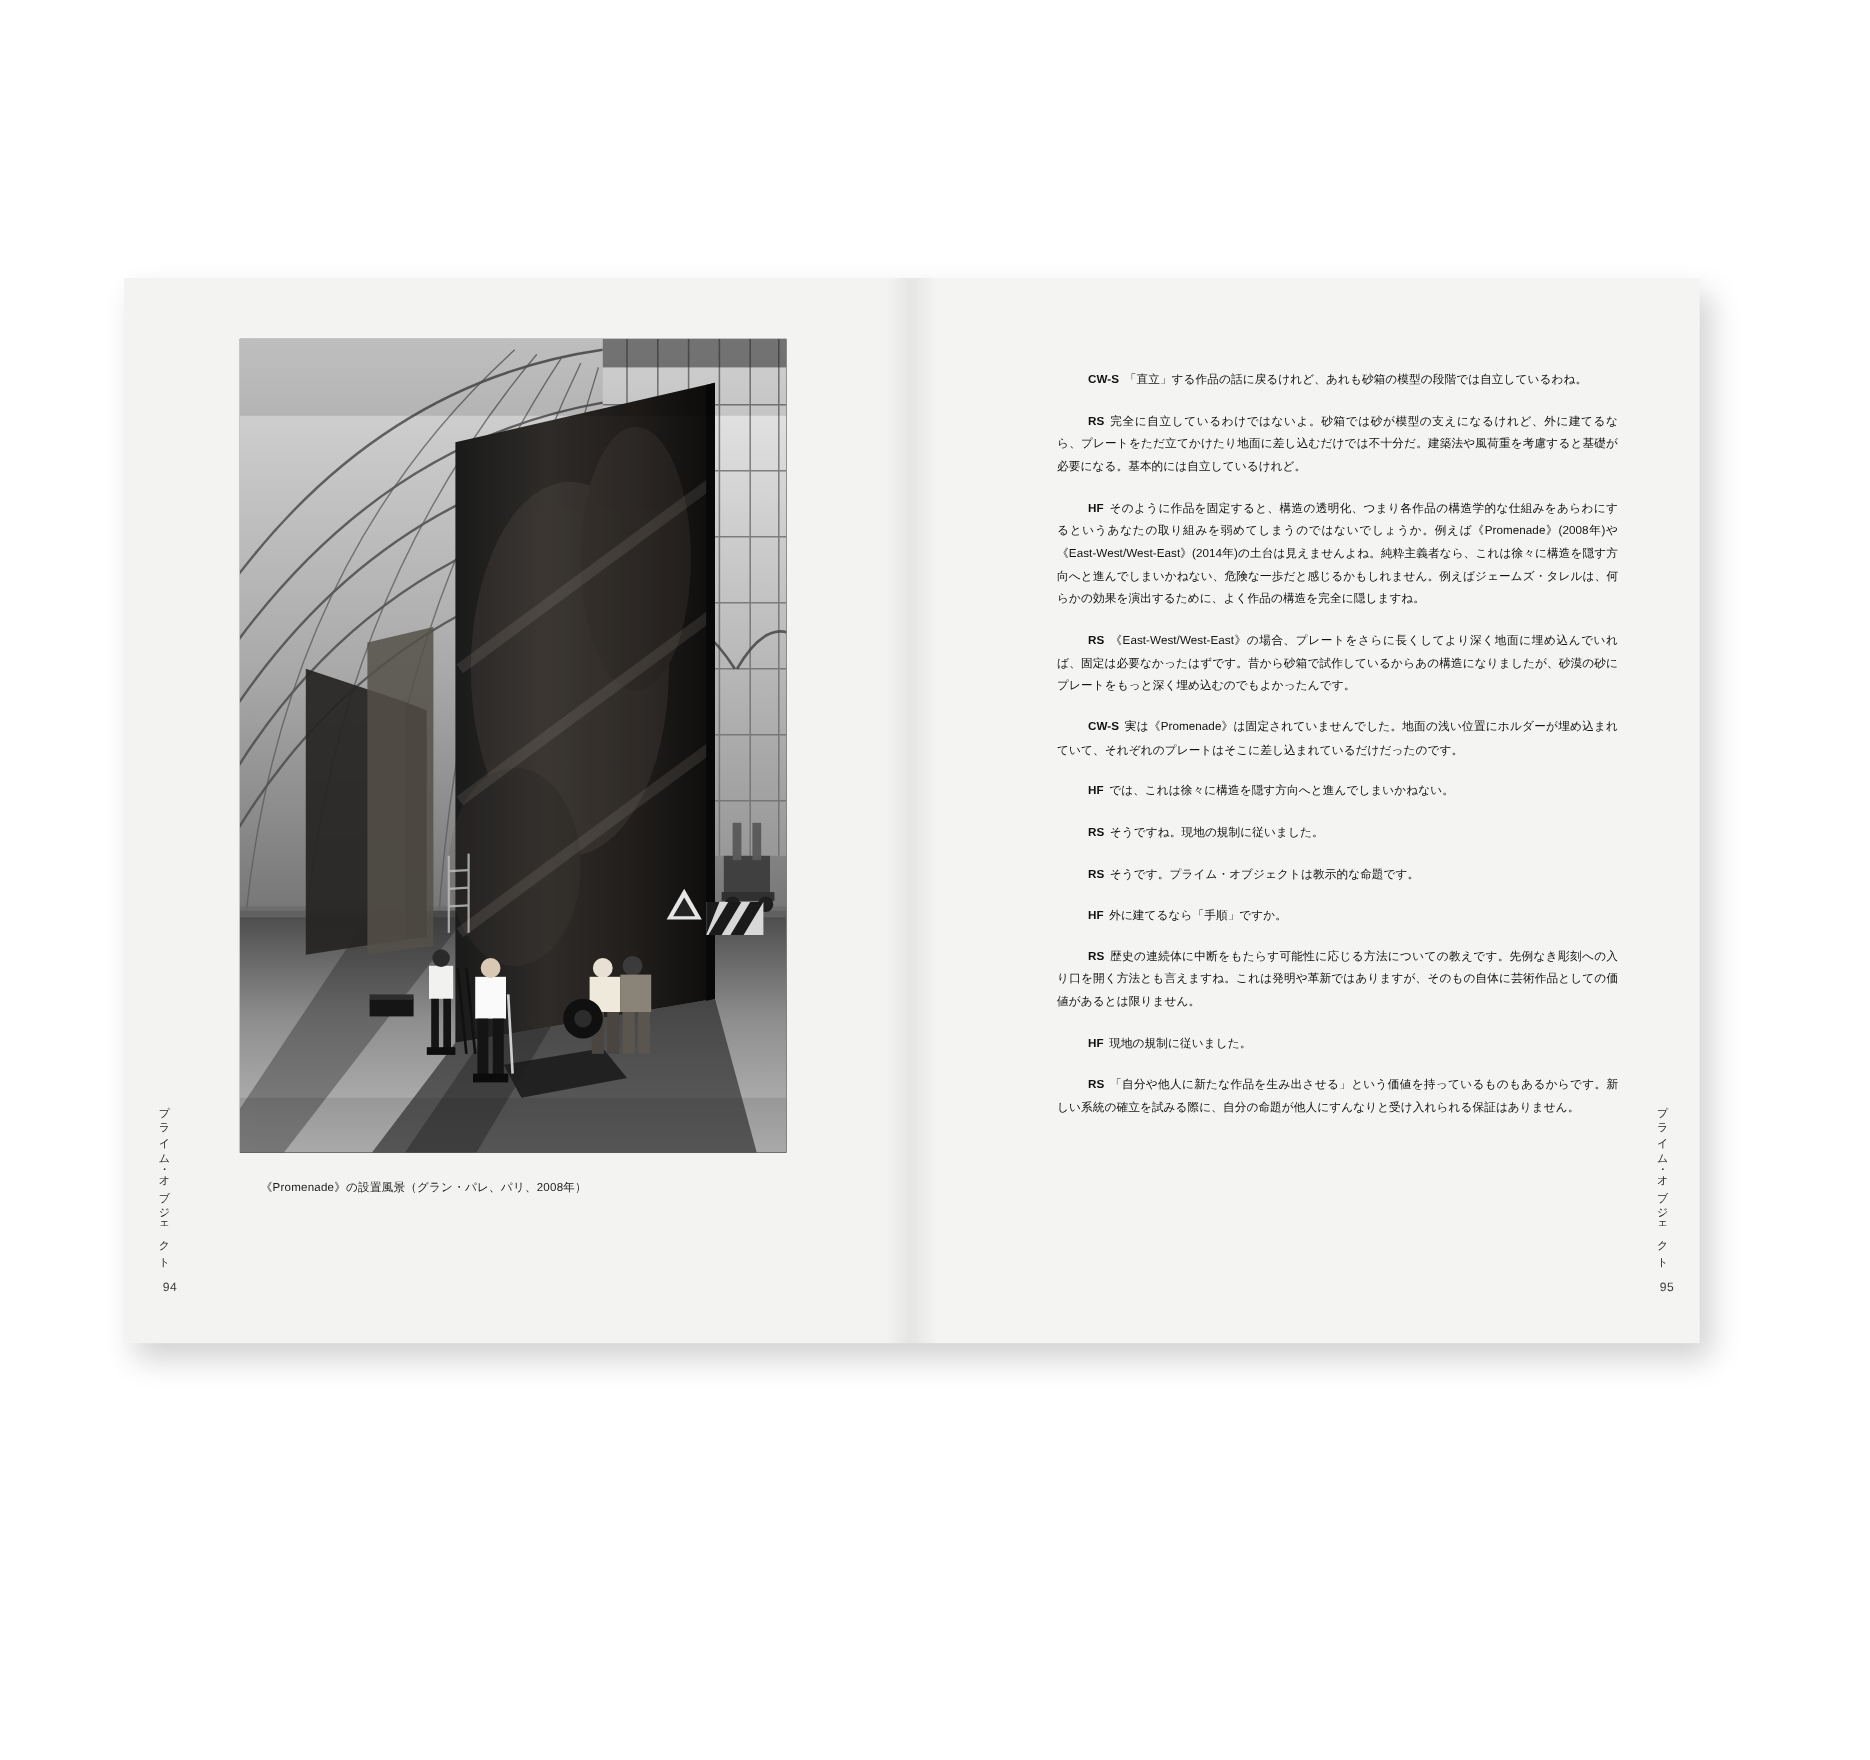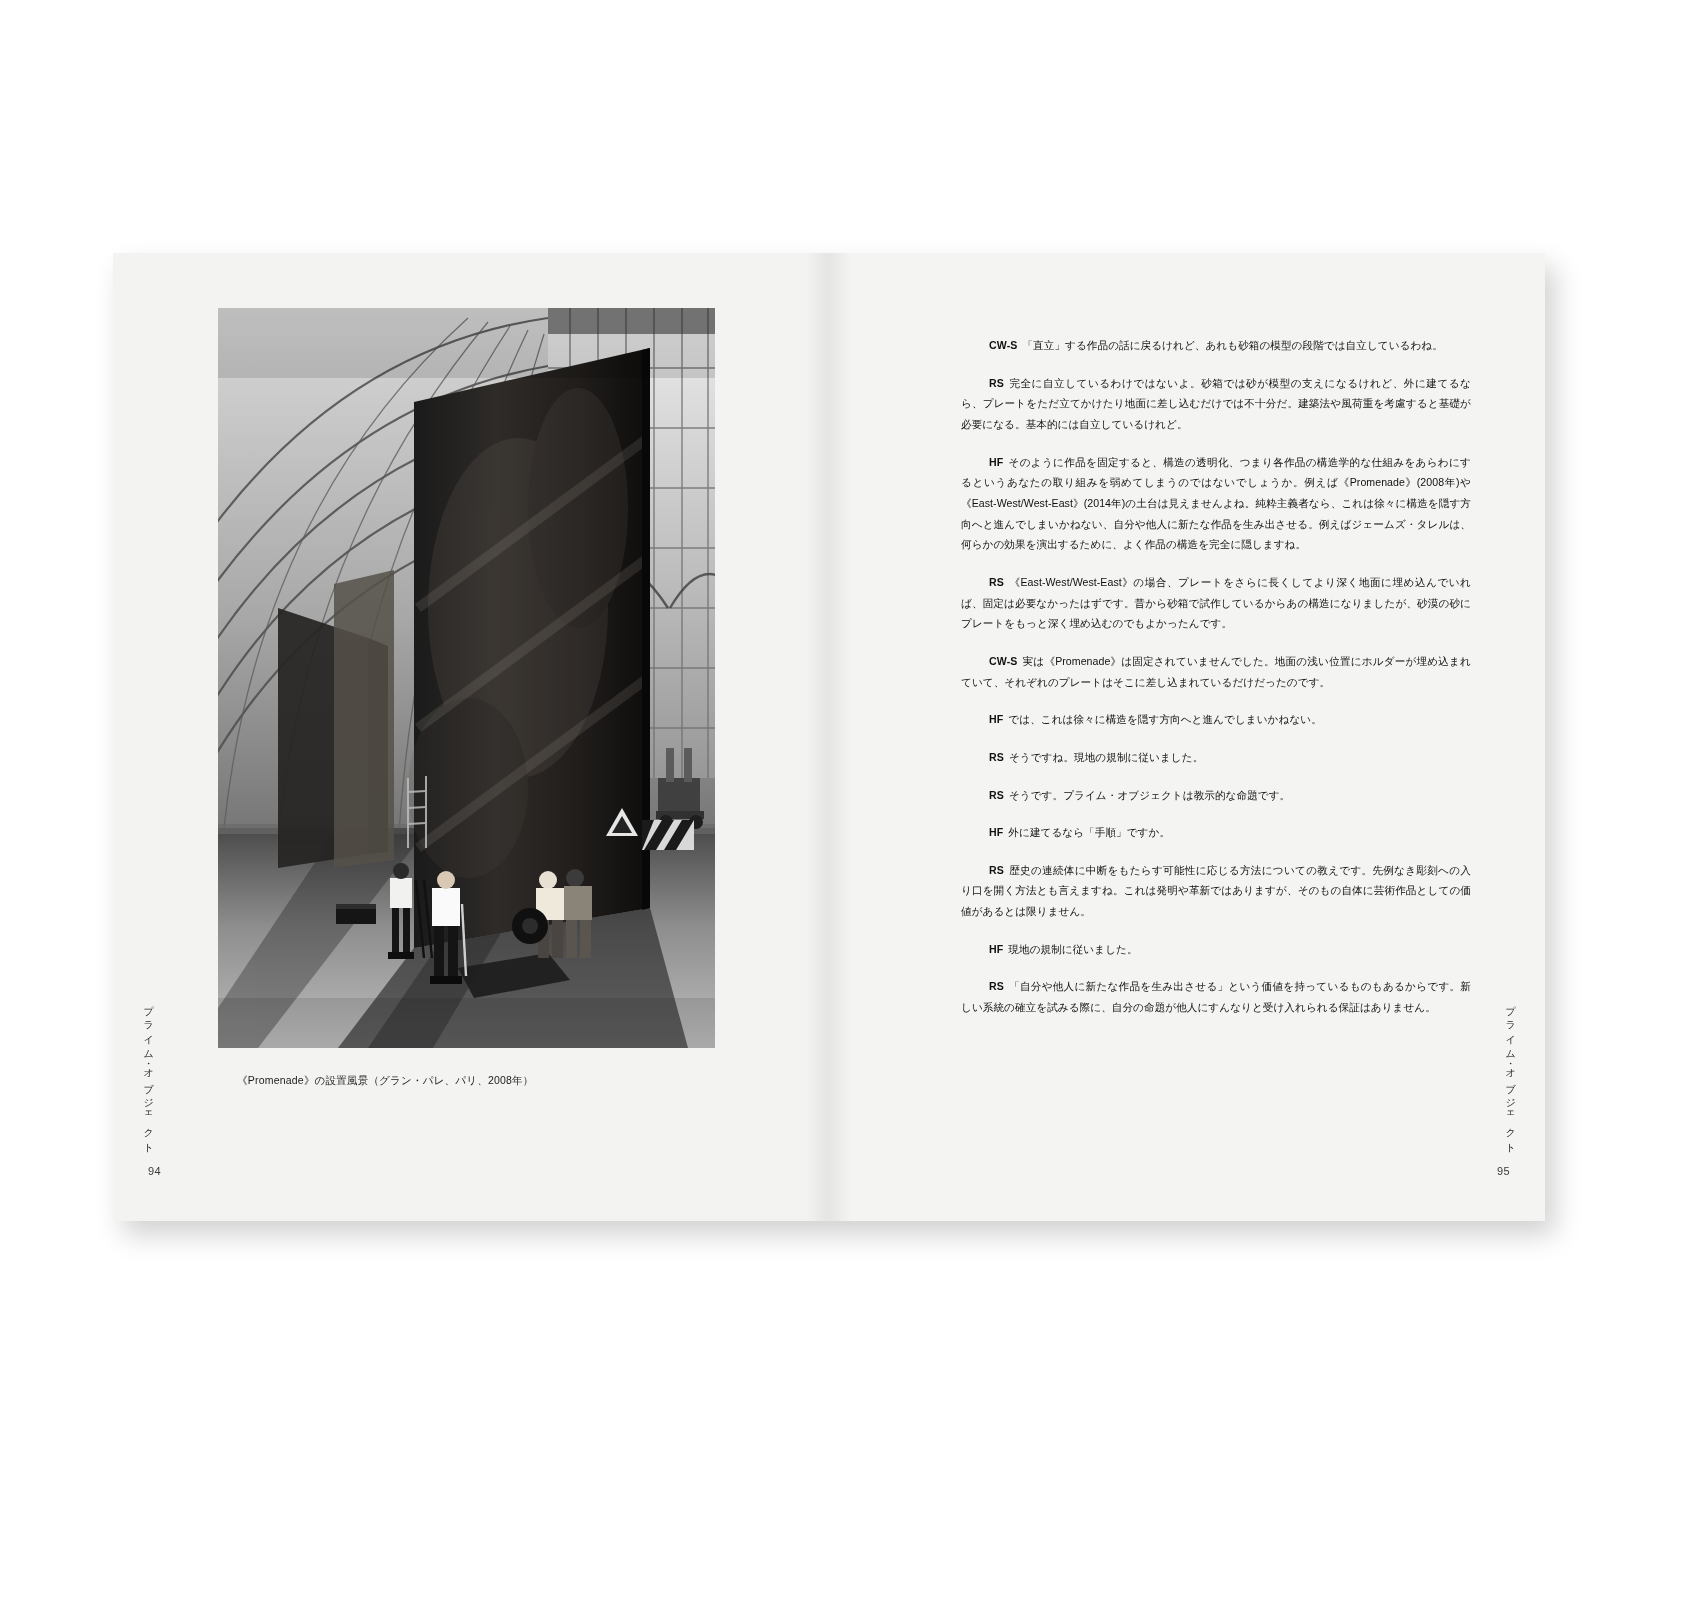--- a/index.html
+++ b/index.html
@@ -93,21 +93,21 @@
 
   
   .folio {
     position: absolute;
     bottom: 44px;
     font-size: 11px;
     color: #3a3a3a;
     letter-spacing: 0.04em;
   }
   .folio-left { left: 35px; text-align: right; }
-  .folio-right { right: 35px; }
+  .folio-right { right: 23px; }
 
   
   .textcol {
     position: absolute;
     left: 132px;
     top: 82px;
     width: 510px;
   }
   .para {
     font-size: 10.6px;
@@ -326,21 +326,21 @@
 
       <p class="para">
         <span class="spk">CW-S</span><span class="body">「直立」する作品の話に戻るけれど、あれも砂箱の模型の段階では自立しているわね。</span>
       </p>
 
       <p class="para">
         <span class="spk">RS</span><span class="body">完全に自立しているわけではないよ。砂箱では砂が模型の支えになるけれど、外に建てるなら、プレートをただ立てかけたり地面に差し込むだけでは不十分だ。建築法や風荷重を考慮すると基礎が必要になる。基本的には自立しているけれど。</span>
       </p>
 
       <p class="para">
-        <span class="spk">HF</span><span class="body">そのように作品を固定すると、構造の透明化、つまり各作品の構造学的な仕組みをあらわにするというあなたの取り組みを弱めてしまうのではないでしょうか。例えば《Promenade》(2008年)や《East-West/West-East》(2014年)の土台は見えませんよね。純粋主義者なら、これは徐々に構造を隠す方向へと進んでしまいかねない、自分や他人に新たな作品を生み出させる。例えばジェームズ・タレルは、何らかの効果を演出するために、よく作品の構造を完全に隠しますね。</span>
+        <span class="spk">HF</span><span class="body">そのように作品を固定すると、構造の透明化、つまり各作品の構造学的な仕組みをあらわにするというあなたの取り組みを弱めてしまうのではないでしょうか。例えば《Promenade》(2008年)や《East-West/West-East》(2014年)の土台は見えませんよね。純粋主義者なら、これは徐々に構造を隠す方向へと進んでしまいかねない、危険な一歩だと感じるかもしれません。例えばジェームズ・タレルは、何らかの効果を演出するために、よく作品の構造を完全に隠しますね。</span>
       </p>
 
       <p class="para">
         <span class="spk">RS</span><span class="body">《East-West/West-East》の場合、プレートをさらに長くしてより深く地面に埋め込んでいれば、固定は必要なかったはずです。昔から砂箱で試作しているからあの構造になりましたが、砂漠の砂にプレートをもっと深く埋め込むのでもよかったんです。</span>
       </p>
 
       <p class="para">
         <span class="spk">CW-S</span><span class="body">実は《Promenade》は固定されていませんでした。地面の浅い位置にホルダーが埋め込まれていて、それぞれのプレートはそこに差し込まれているだけだったのです。</span>
       </p>
 

